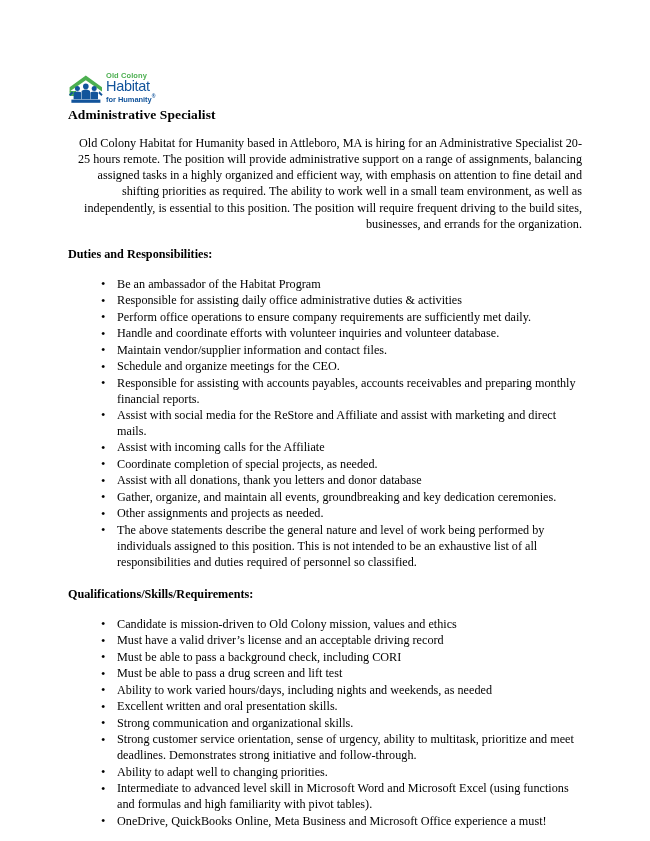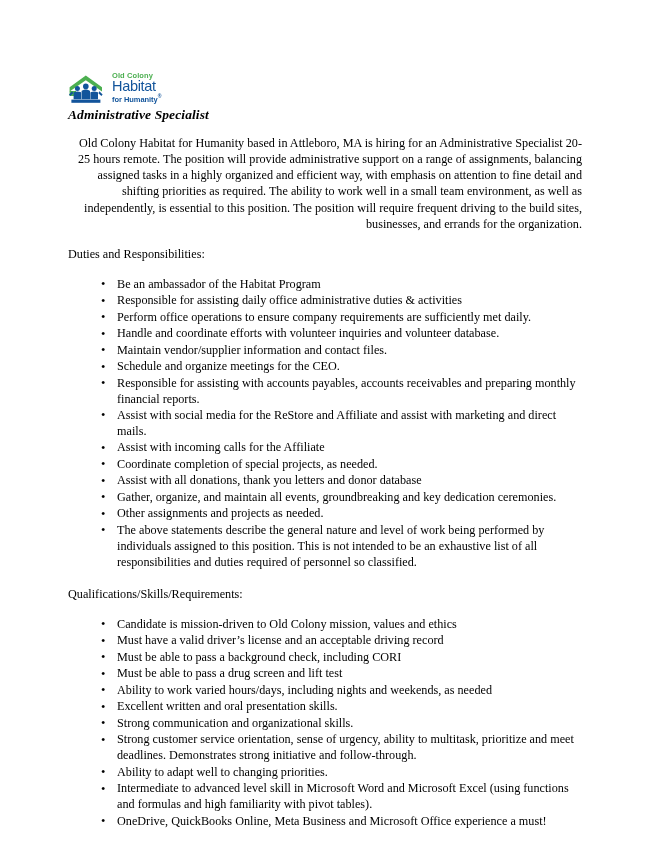--- a/index.html
+++ b/index.html
@@ -30,21 +30,21 @@
     height: 34px;
     margin-bottom: 3px;
   }
   .logo-mark {
     width: 36px;
     height: 30px;
     flex: 0 0 auto;
     display: block;
   }
   .logo-words {
-    margin-left: 8px;
+    margin-left: 2px;
     line-height: 1;
     font-family: "Liberation Sans", sans-serif;
     padding-bottom: 1px;
   }
   .logo-line1 {
     color: #4caf50;
     font-size: 7.5px;
     font-weight: bold;
     letter-spacing: 0.1px;
     display: block;
@@ -71,31 +71,30 @@
     vertical-align: super;
   }
 
   
   h1.doc-title {
     font-size: 13.5px;
     font-weight: bold;
     margin: 0 0 12px 0;
     line-height: 1.2;
     letter-spacing: 0.1px;
-    font-style: italic;
   }
   p.para {
     font-size: 12.2px;
     line-height: 1.32;
     margin: 0 0 15px 0;
     text-align: right;
   }
   h2.section-heading {
     font-size: 12.2px;
-    font-weight: normal;
+    font-weight: bold;
     margin: 0 0 14px 0;
     line-height: 1.3;
   }
   ul.bullets {
     list-style: none;
     margin: 0 0 16px 0;
     padding: 0;
   }
   ul.bullets > li {
     position: relative;

